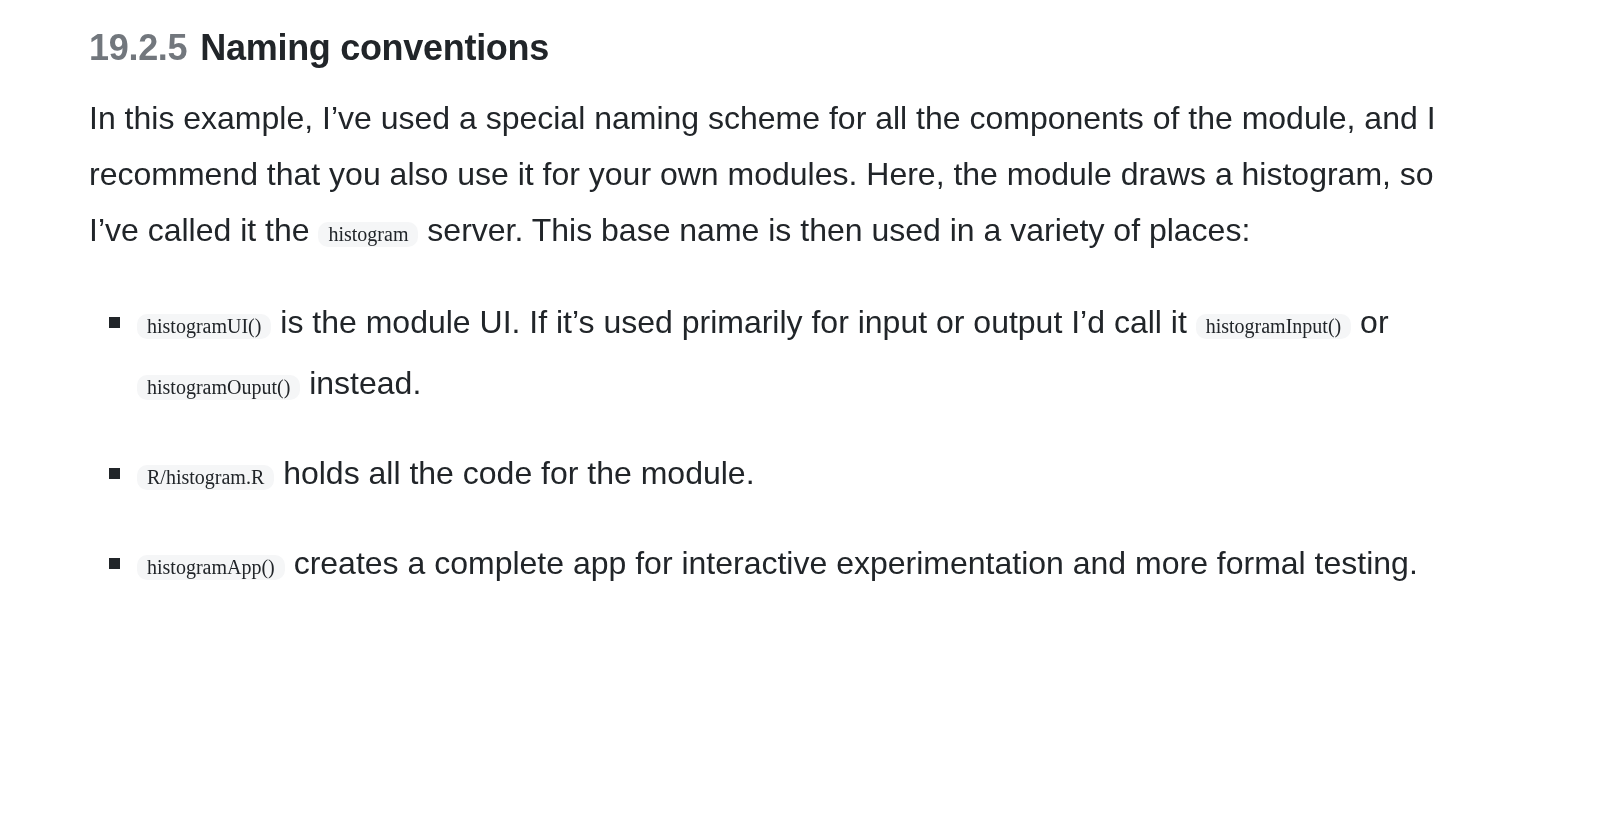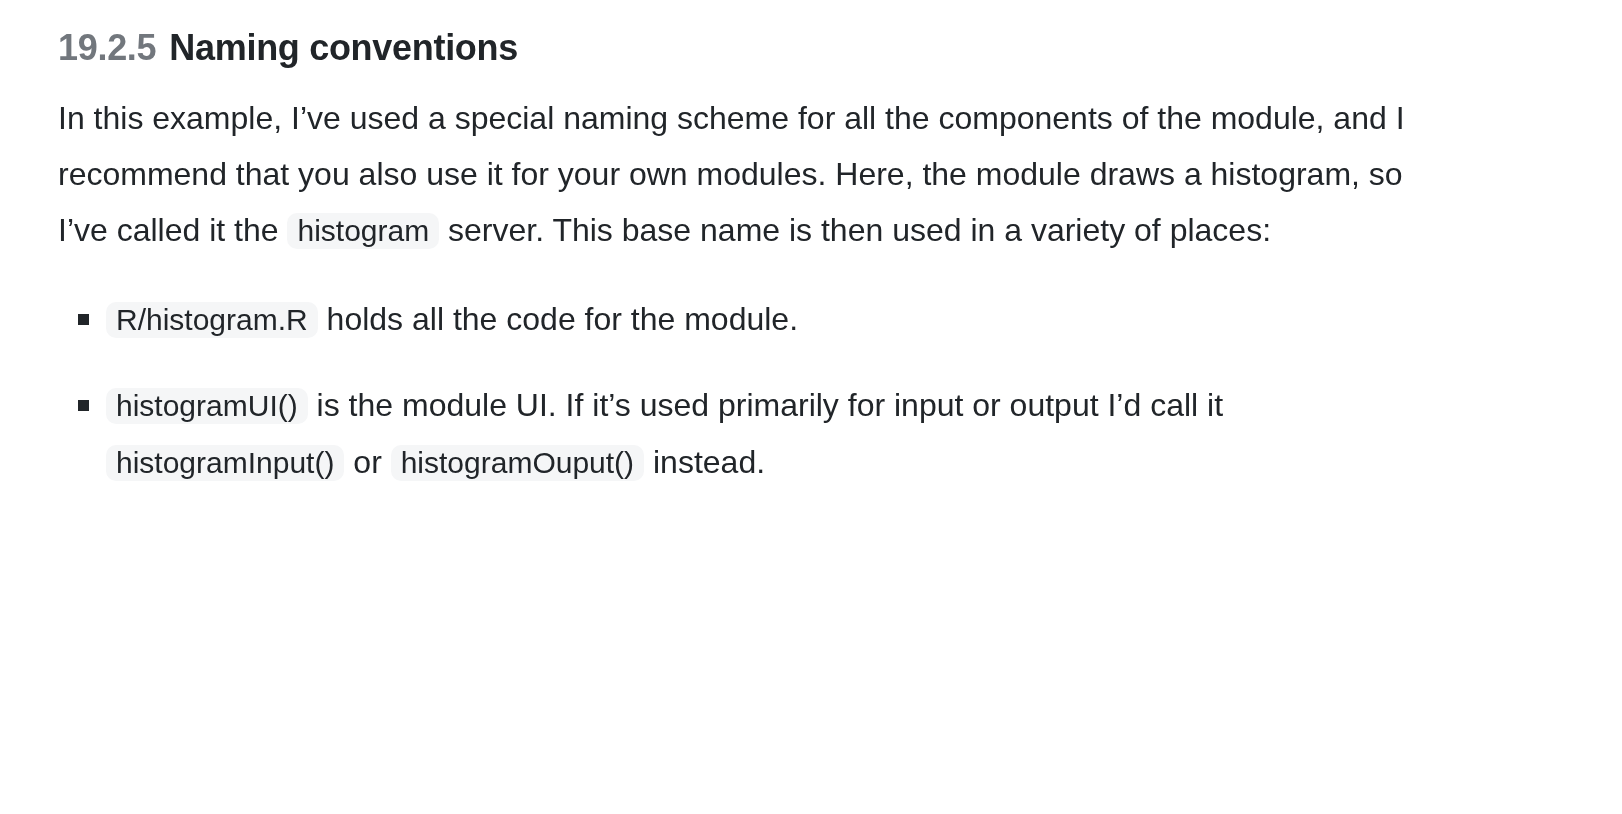--- a/index.html
+++ b/index.html
@@ -13,21 +13,21 @@
   html,body{margin:0;padding:0}
   body{
     width:1622px;
     height:814px;
     overflow:hidden;
     background:var(--page-background);
     color:var(--body-text);
     font-family:"Liberation Sans",sans-serif;
   }
   .content{
-    padding:26px 60px 0 58px;
+    padding:26px 60px 0 89px;
     max-width:1500px;
   }
   h3.section-heading{
     margin:0 0 20px 0;
     font-size:36px;
     line-height:44px;
     font-weight:600;
     letter-spacing:-0.3px;
     color:var(--body-text);
   }
@@ -58,41 +58,42 @@
   ul.naming-list li:last-child{margin-bottom:0}
   .bullet{
     position:absolute;
     left:20px;
     top:23px;
     width:11px;
     height:11px;
     background:var(--bullet);
   }
   code.inline-code{
-    font-family:Liberation Sans, sans-serif;
-    font-size:30px;
+    font-family:Liberation Serif, serif;
+    font-size:20px;
     background:var(--code-background);
     border-radius:10px;
     padding:1px 10px 2px 10px;
     color:inherit;
     white-space:nowrap;
   }
 </style>
 </head>
 <body>
 
 <main class="content">
 
   <h3 class="section-heading"><span class="section-number">19.2.5</span><span>Naming conventions</span></h3>
 
   <p class="intro"><span>In this example, I’ve used a special naming scheme for all the components of the module, and I recommend that you also use it for your own modules. Here, the module draws a histogram, so I’ve called it the </span><code class="inline-code">histogram</code><span> server. This base name is then used in a variety of places:</span></p>
 
   <ul class="naming-list">
 
+    <li><span class="bullet"></span><code class="inline-code">histogramUI()</code><span> is the module UI. If it’s used primarily for input or output I’d call it </span><code class="inline-code">histogramInput()</code><span> or </span><code class="inline-code">histogramOuput()</code><span> instead.</span></li>
+
     <li><span class="bullet"></span><code class="inline-code">R/histogram.R</code><span> holds all the code for the module.</span></li>
 
-    <li><span class="bullet"></span><code class="inline-code">histogramUI()</code><span> is the module UI. If it’s used primarily for input or output I’d call it </span><code class="inline-code">histogramInput()</code><span> or </span><code class="inline-code">histogramOuput()</code><span> instead.</span></li>
 
-
+    <li><span class="bullet"></span><code class="inline-code">histogramApp()</code><span> creates a complete app for interactive experimentation and more formal testing.</span></li>
 
   </ul>
 
 </main>
 
 </body></html>

